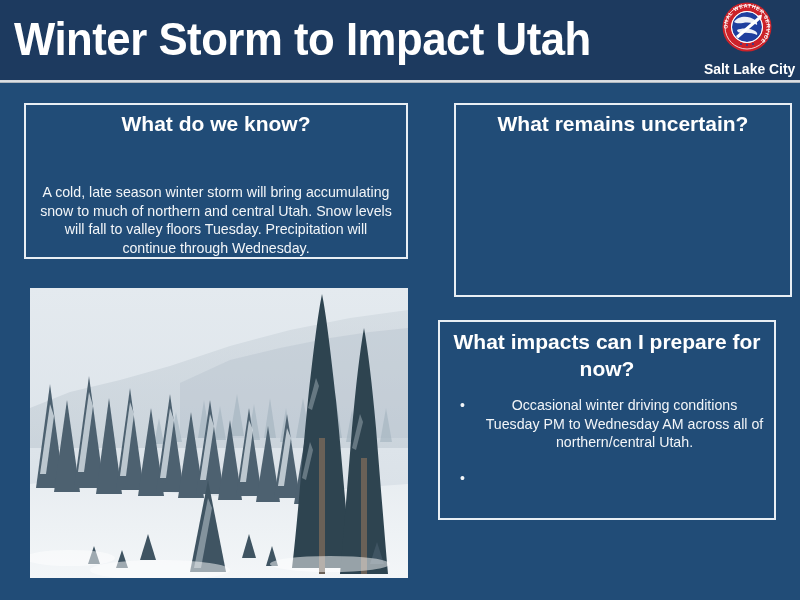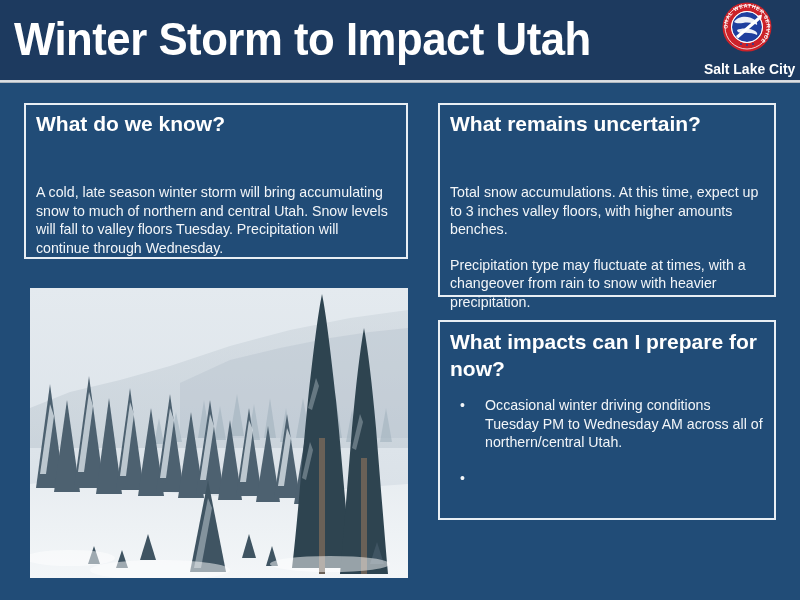--- a/index.html
+++ b/index.html
@@ -6,20 +6,21 @@
   html, body {
     width:800px; height:600px;
     font-family:"Liberation Sans", sans-serif;
     background:#1f4e79;
     overflow:hidden;
   }
   #slide {
     position:relative;
     width:800px; height:600px;
     background:#214c77;
+    text-align:center;
   }
 
   
   #header {
     position:absolute; left:0; top:0;
     width:800px; height:80px;
     background:#1d3a5f;
   }
   #header-rule {
     position:absolute; left:0; top:80px;
@@ -72,21 +73,21 @@
   .panel-body {
     color:#f2f5f8;
     font-size:14.2px;
     line-height:18.5px;
     margin-top:47px;
   }
   .panel-body p { margin:0; }
   .panel-body p.gap { margin-top:17px; }
 
   #panel-know   { left:24px;  top:103px; width:384px; height:156px; }
-  #panel-uncert { left:438px; top:103px; width:338px; height:194px; }
+  #panel-uncert { left:454px; top:103px; width:338px; height:194px; }
   #panel-impact { left:438px; top:320px; width:338px; height:200px; }
 
   #panel-impact .panel-heading { line-height:27px; }
 
   ul.bullets {
     list-style:none;
     margin:14px 0 0 0;
     padding:0;
   }
   ul.bullets li {
@@ -157,24 +158,20 @@
 
   <div class="panel" id="panel-know">
     <div class="panel-heading">What do we know?</div>
     <div class="panel-body">
       <p>A cold, late season winter storm will bring accumulating snow to much of northern and central Utah.  Snow levels will fall to valley floors Tuesday.  Precipitation will continue through Wednesday.</p>
     </div>
   </div>
 
   <div class="panel" id="panel-uncert">
     <div class="panel-heading">What remains uncertain?</div>
-    <div class="panel-body">
-      <p>Total snow accumulations.  At this time, expect up to 3 inches valley floors, with higher amounts benches.</p>
-      <p class="gap">Precipitation type may fluctuate at times, with a changeover from rain to snow with heavier precipitation.</p>
-    </div>
   </div>
 
   <div class="panel" id="panel-impact">
     <div class="panel-heading">What impacts can I prepare for now?</div>
     <ul class="bullets">
       <li>
         <span class="bullet-dot">•</span>
         <span>Occasional winter driving conditions Tuesday PM to Wednesday AM across all of northern/central Utah.</span>
       </li>
       <li>

